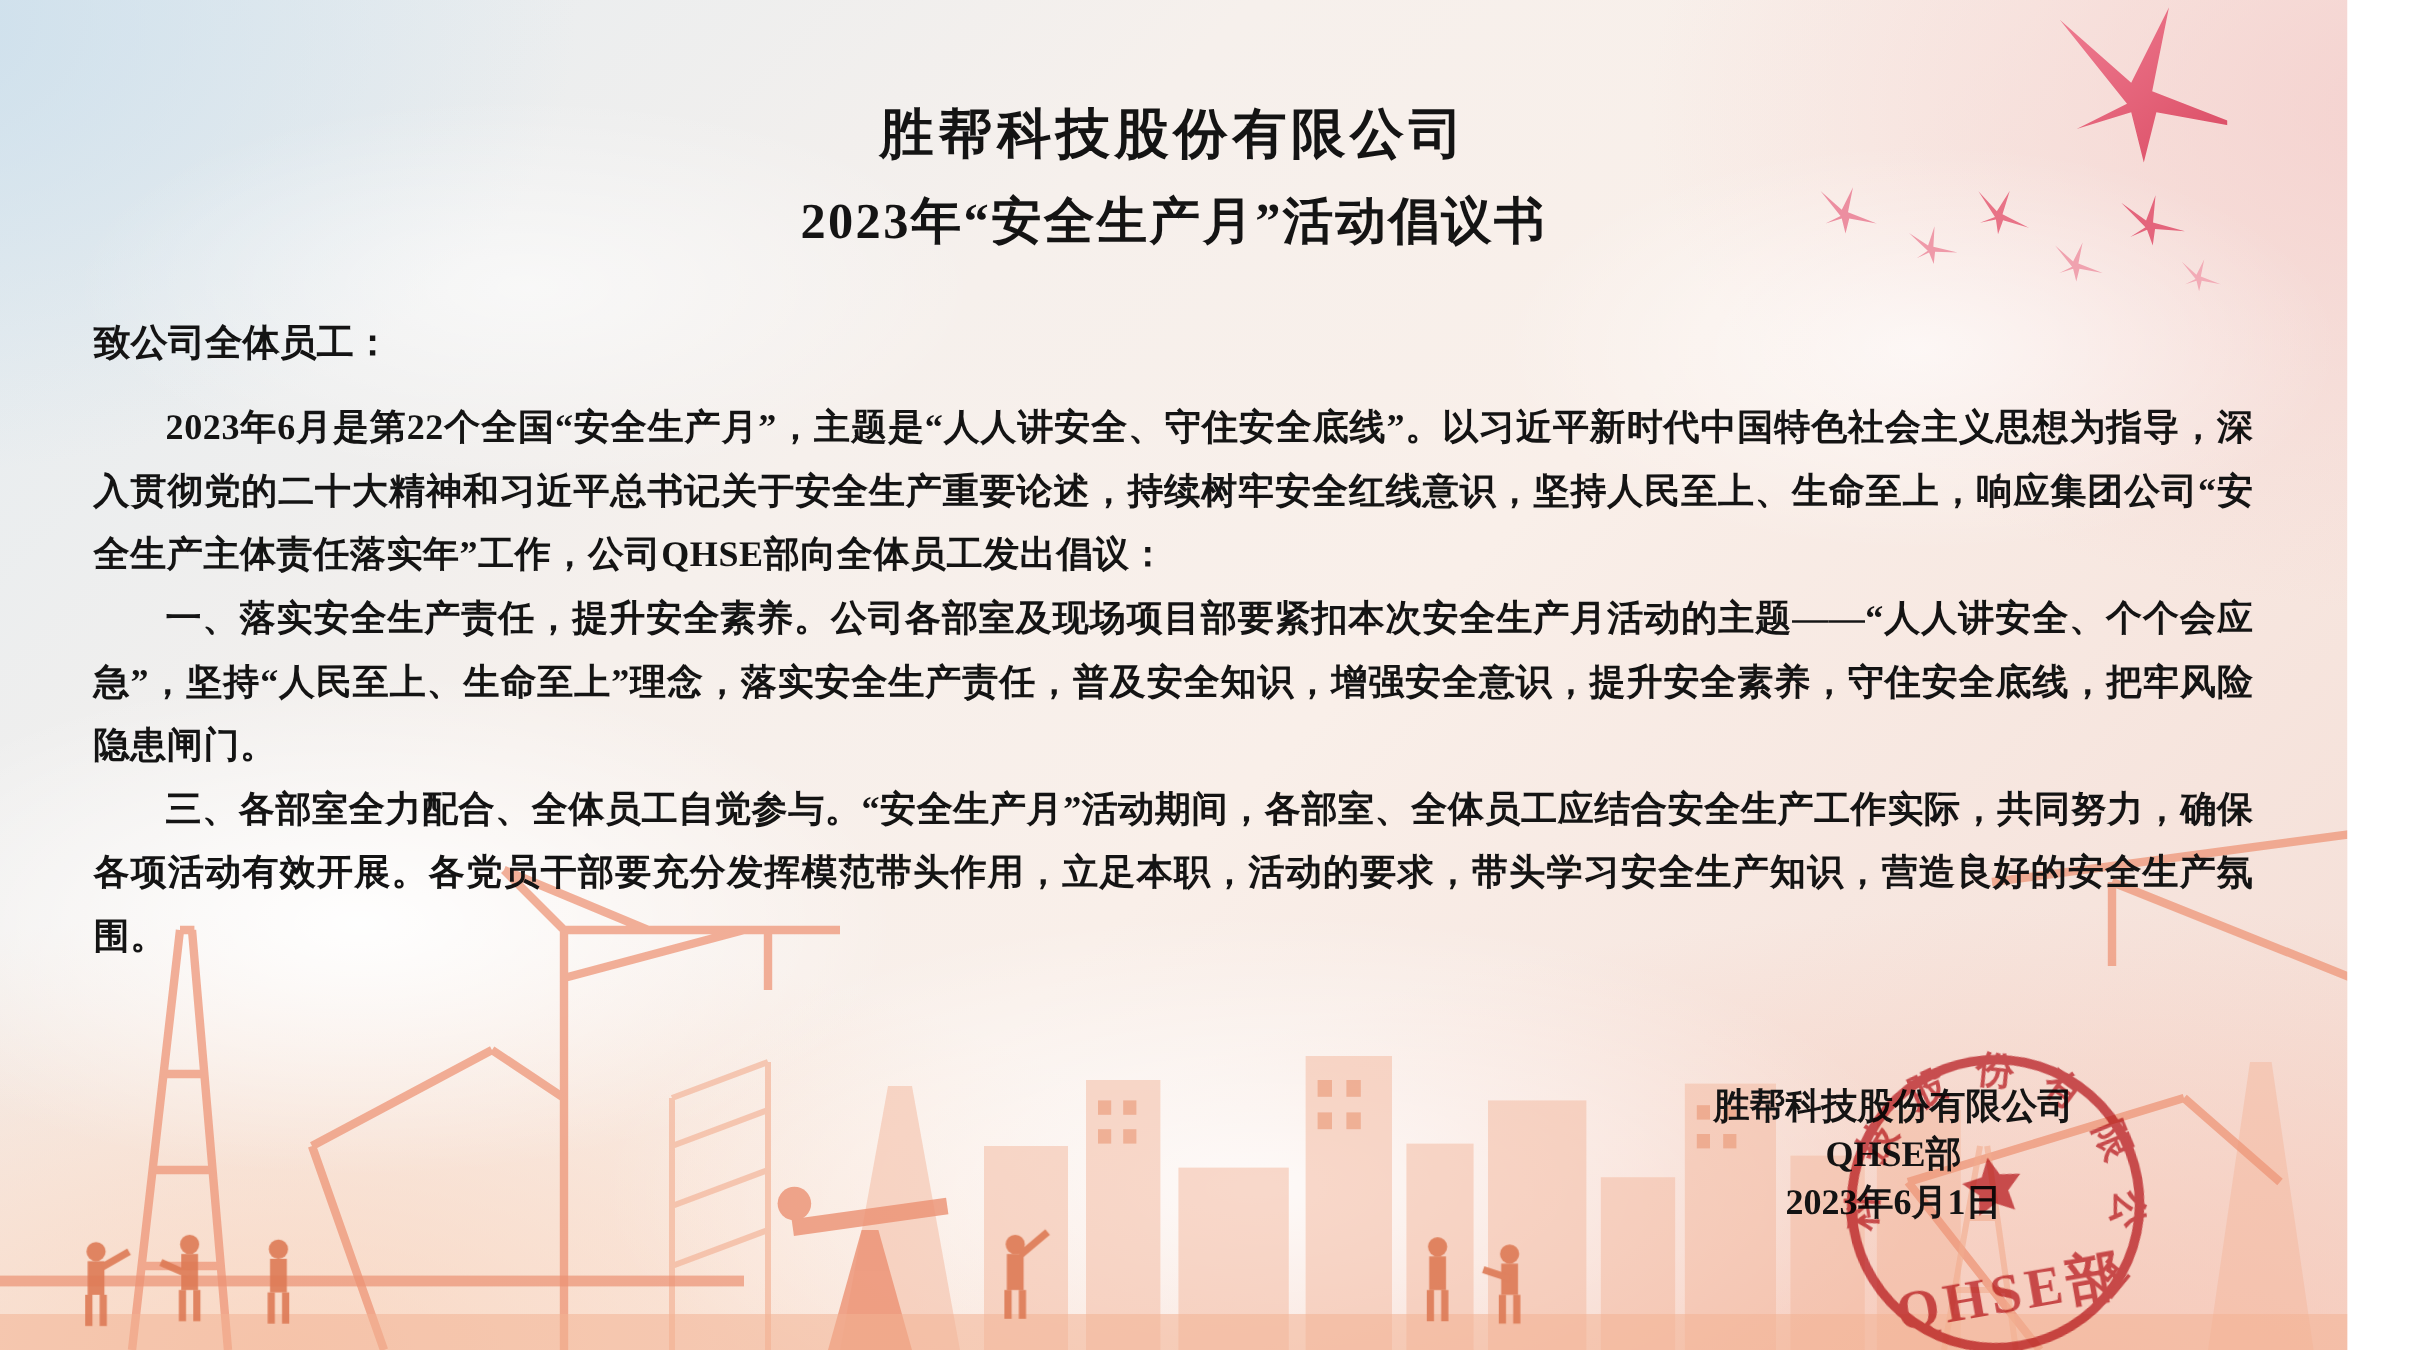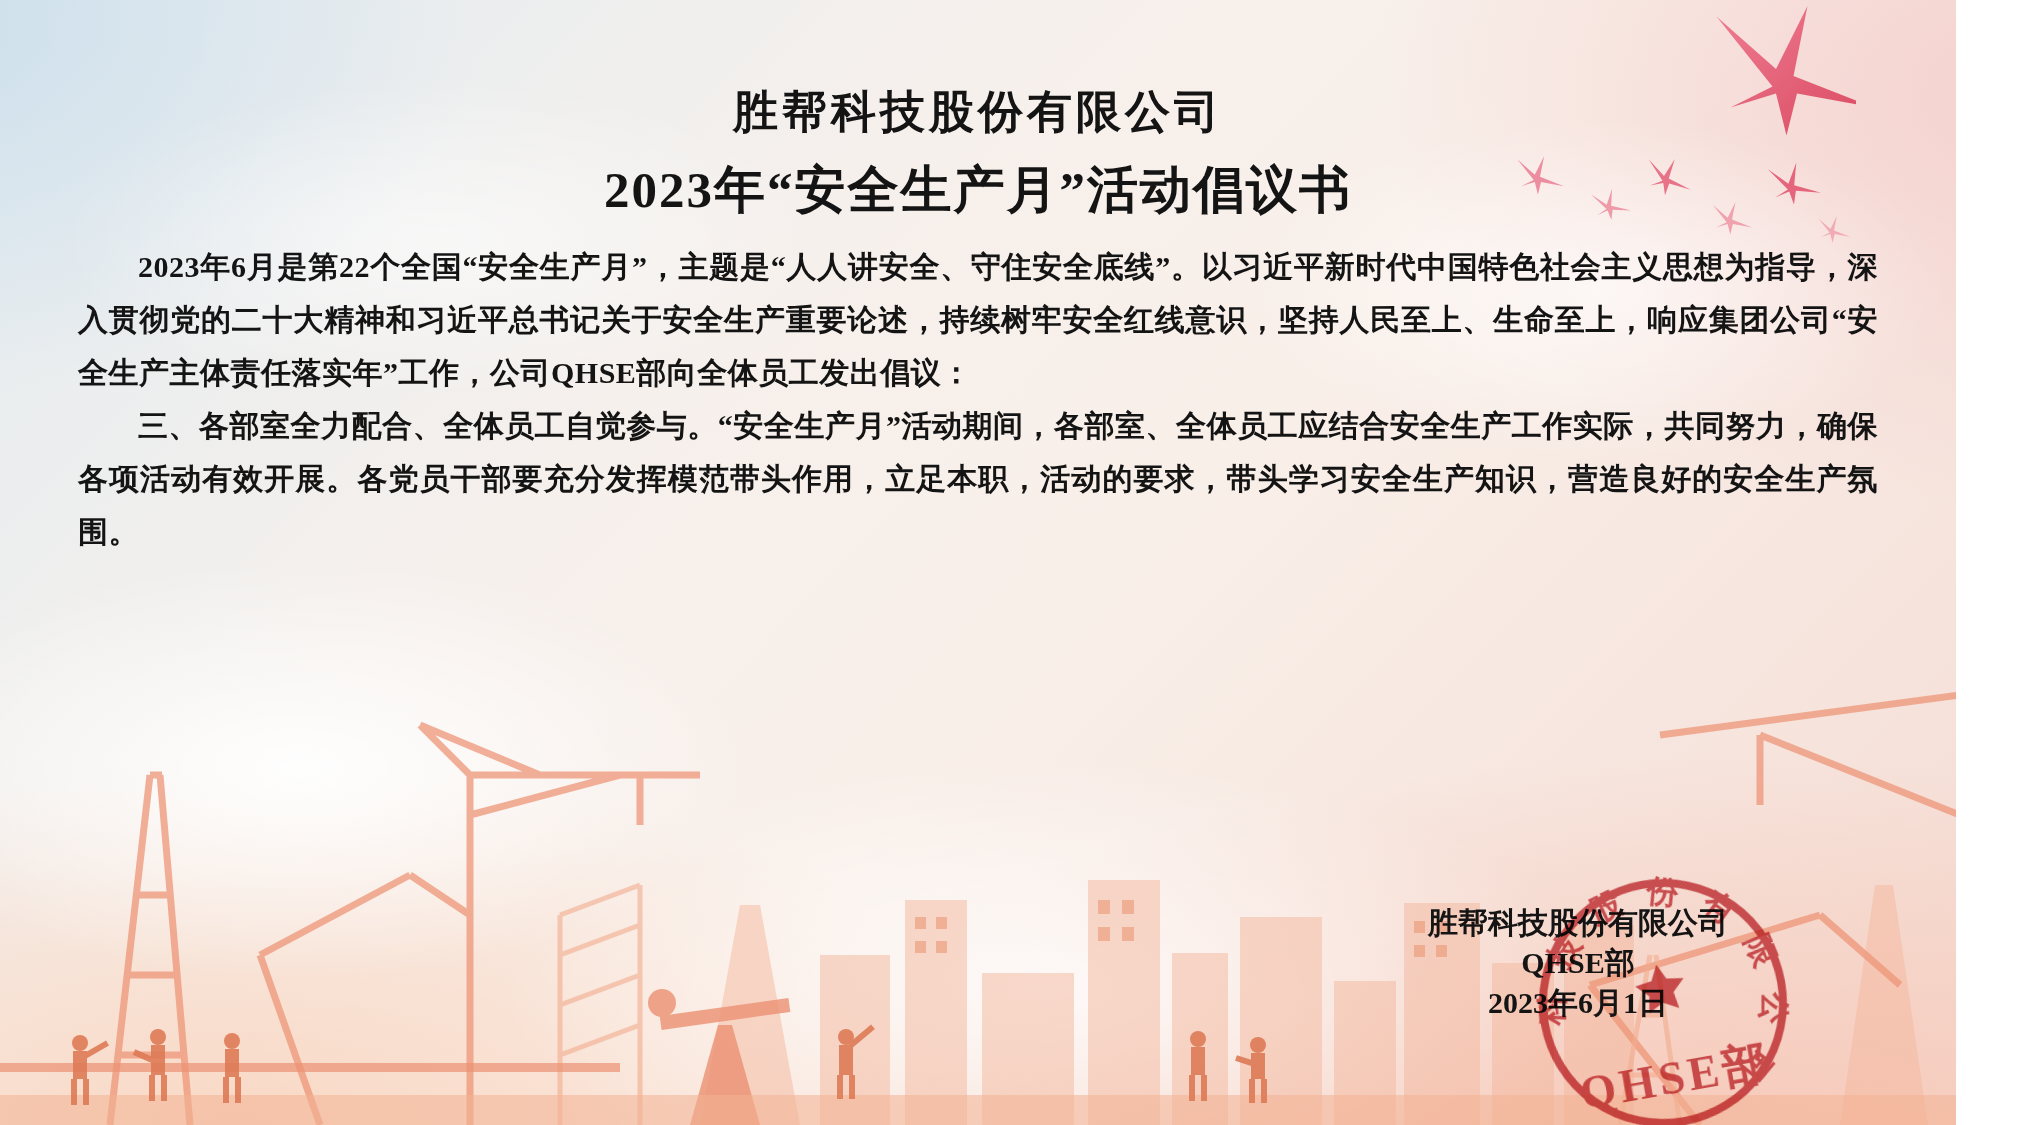--- a/index.html
+++ b/index.html
@@ -27,21 +27,21 @@
     position: absolute; left: 1986px; top: 300px; width: 12px; height: 570px;
     background: repeating-linear-gradient(90deg,
       rgba(226,138,138,.5) 0 3px, rgba(255,255,255,0) 3px 8px, rgba(226,138,138,.5) 8px 11px);
   }
   .content { position: relative; padding: 88px 78px 0 78px; z-index: 3; }
   .title {
     text-align: center; font-size: 45px; font-weight: bold;
     letter-spacing: 4px; line-height: 1.1;
   }
   .subtitle {
-    text-align: center; font-size: 51px; font-weight: bold;
+    text-align: center; font-size: 42px; font-weight: bold;
     letter-spacing: 2px; margin-top: 24px; line-height: 1.1;
   }
   .salutation {
     margin-top: 56px; font-size: 31px; font-weight: bold; line-height: 44px;
   }
   .bodytext { margin-top: 22px; }
   .bodytext p {
     font-size: 30px; font-weight: bold; line-height: 53px;
     text-align: justify; text-indent: 2em; letter-spacing: 0.5px;
   }
@@ -182,22 +182,24 @@
           <rect x="1" y="40" width="6" height="24"></rect>
           <rect x="13" y="40" width="6" height="24"></rect>
           <rect x="-12" y="16" width="24" height="6" transform="rotate(18 -12 19)"></rect>
         </g>
     </g>
   </svg>
 
   <div class="content">
     <div class="title">胜帮科技股份有限公司</div>
     <div class="subtitle">2023年“安全生产月”活动倡议书</div>
+    <div class="salutation">致公司全体员工：</div>
     <div class="bodytext">
       <p>2023年6月是第22个全国“安全生产月”，主题是“人人讲安全、守住安全底线”。以习近平新时代中国特色社会主义思想为指导，深入贯彻党的二十大精神和习近平总书记关于安全生产重要论述，持续树牢安全红线意识，坚持人民至上、生命至上，响应集团公司“安全生产主体责任落实年”工作，公司QHSE部向全体员工发出倡议：</p>
+      <p>一、落实安全生产责任，提升安全素养。公司各部室及现场项目部要紧扣本次安全生产月活动的主题——“人人讲安全、个个会应急”，坚持“人民至上、生命至上”理念，落实安全生产责任，普及安全知识，增强安全意识，提升安全素养，守住安全底线，把牢风险隐患闸门。</p>
       <p>三、各部室全力配合、全体员工自觉参与。“安全生产月”活动期间，各部室、全体员工应结合安全生产工作实际，共同努力，确保各项活动有效开展。各党员干部要充分发挥模范带头作用，立足本职，活动的要求，带头学习安全生产知识，营造良好的安全生产氛围。</p>
     </div>
   </div>
 
   <div class="signature">
     <div>胜帮科技股份有限公司</div>
     <div>QHSE部</div>
     <div>2023年6月1日</div>
   </div>
 

